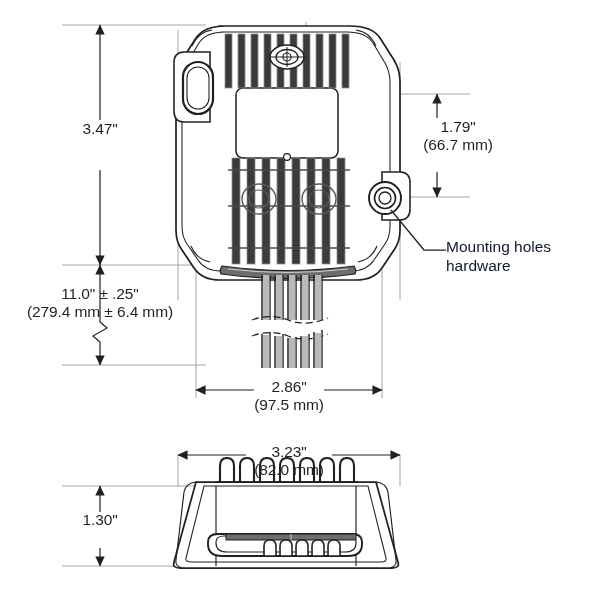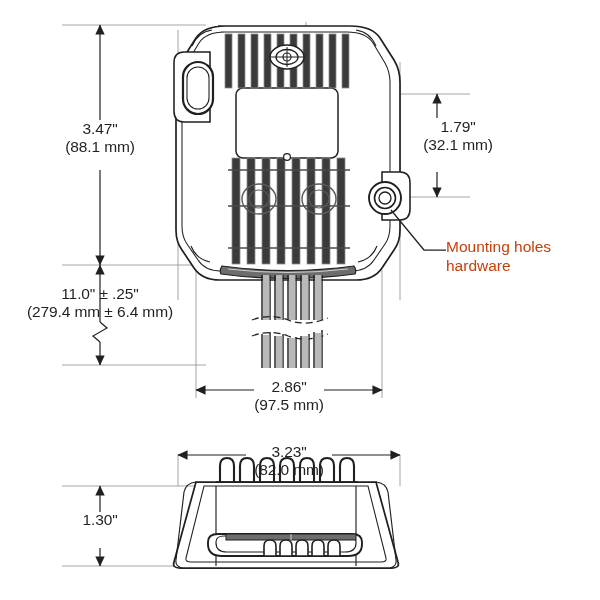--- a/index.html
+++ b/index.html
@@ -5,21 +5,21 @@
   html,body{margin:0;padding:0;background:#ffffff;}
   body{width:600px;height:600px;overflow:hidden;
        font-family:"Liberation Sans","DejaVu Sans",sans-serif;color:#231f20;}
   #stage{position:relative;width:600px;height:600px;}
   svg{position:absolute;top:0;left:0;width:600px;height:600px;display:block;}
   .dimtext{position:absolute;font-size:15.5px;line-height:17.5px;
            color:#231f20;white-space:nowrap;letter-spacing:-0.1px;}
   .dimtext .l2{display:block;}
   .ctr{text-align:center;}
   .callout{position:absolute;font-size:15.5px;line-height:18.5px;
-           color:#c2410c;white-space:nowrap;}
+           color:#0f172a;white-space:nowrap;}
 </style>
 </head>
 <body>
 
 <div id="stage">
 
   <svg viewBox="0 0 600 600">
     <defs>
       <marker id="ah" viewBox="0 0 10 10" refX="9.4" refY="5" markerWidth="8.5" markerHeight="8.5" orient="auto-start-reverse">
         <path d="M0,0.4 L10,5 L0,9.6 Z" fill="#231f20"></path>
@@ -268,31 +268,30 @@
       <line x1="178" y1="455" x2="246" y2="455" marker-start="url(#ah)"></line>
       <line x1="332" y1="455" x2="400" y2="455" marker-end="url(#ah)"></line>
 
       <line x1="100" y1="486" x2="100" y2="512" marker-start="url(#ah)"></line>
       <line x1="100" y1="548" x2="100" y2="566" marker-end="url(#ah)"></line>
     </g>
   </svg>
 
   <div class="dimtext ctr" style="left:26px;top:120px;width:148px;">
     <span>3.47"</span>
-    <span class="l2">(88.1 mm)</span>
   </div>
 
   <div class="dimtext ctr" style="left:8px;top:285px;width:184px;">
     <span>11.0" ± .25"</span>
     <span class="l2">(279.4 mm ± 6.4 mm)</span>
   </div>
 
   <div class="dimtext ctr" style="left:404px;top:118px;width:108px;">
     <span>1.79"</span>
-    <span class="l2">(32.1 mm)</span>
+    <span class="l2">(66.7 mm)</span>
   </div>
 
   <div class="dimtext ctr" style="left:224px;top:378px;width:130px;">
     <span>2.86"</span>
     <span class="l2">(97.5 mm)</span>
   </div>
 
   <div class="dimtext ctr" style="left:224px;top:443px;width:130px;">
     <span>3.23"</span>
     <span class="l2">(82.0 mm)</span>

